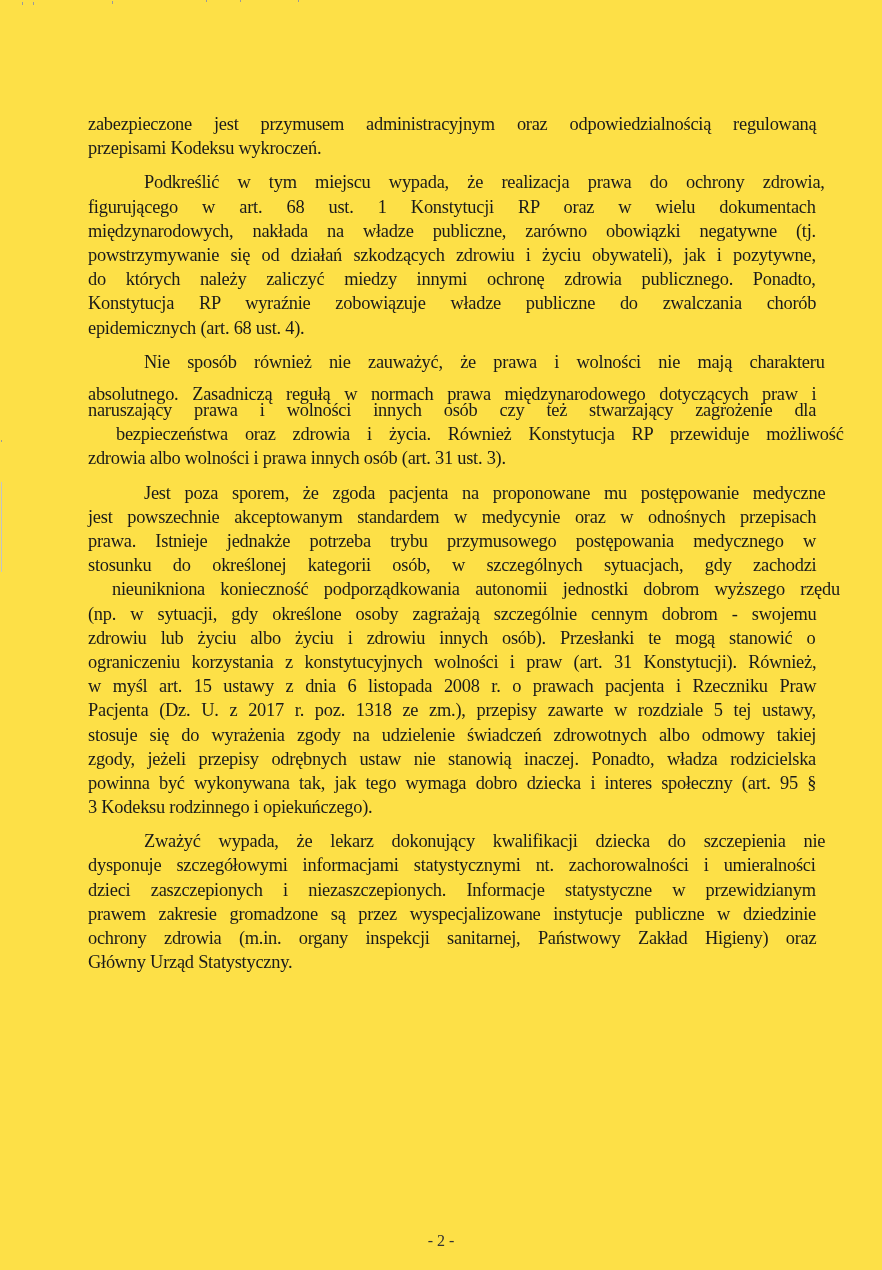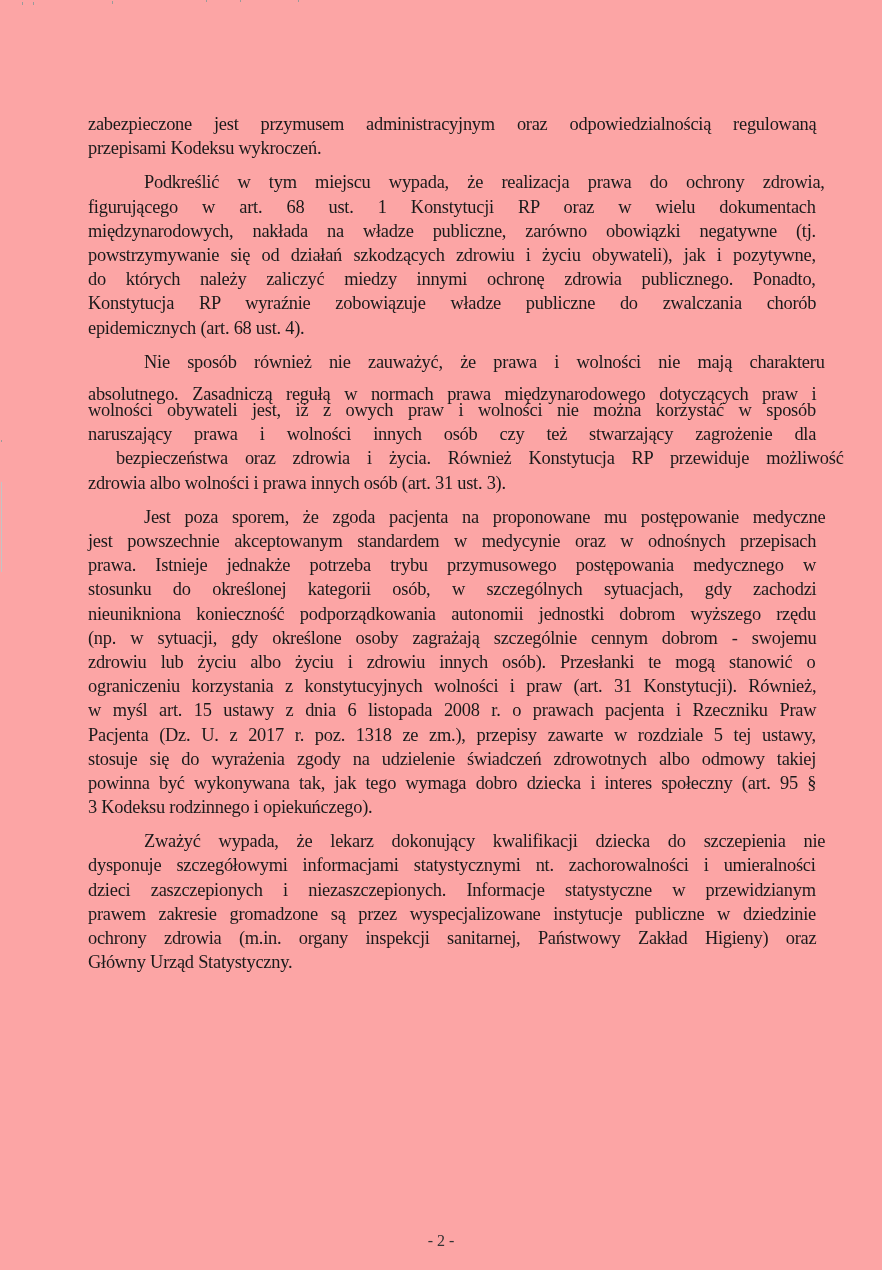--- a/index.html
+++ b/index.html
@@ -13,21 +13,21 @@
     position: relative;
     overflow: hidden;
     font-family: "Liberation Serif", serif;
     color: #1a1a1a;
   }
   .page {
     position: absolute;
     left: 0; top: 0;
     width: 882px;
     height: 1270px;
-    background: #fca5a5;
+    background: #fde047;
   }
   .body-text {
     position: absolute;
     left: 88px;
     top: 112px;
     width: 728px;
   }
   .para {
     margin: 0 0 10px 0;
   }
@@ -101,38 +101,38 @@
       <div class="line"><span style="white-space: nowrap; width: auto; word-spacing: 14.75px;">międzynarodowych, nakłada na władze publiczne, zarówno obowiązki negatywne (tj.</span></div>
       <div class="line"><span style="white-space: nowrap; width: auto; word-spacing: 7px;">powstrzymywanie się od działań szkodzących zdrowiu i życiu obywateli), jak i pozytywne,</span></div>
       <div class="line"><span style="white-space: nowrap; width: auto; word-spacing: 15.4444px;">do których należy zaliczyć miedzy innymi ochronę zdrowia publicznego. Ponadto,</span></div>
       <div class="line"><span style="white-space: nowrap; width: auto; word-spacing: 20.5px;">Konstytucja RP wyraźnie zobowiązuje władze publiczne do zwalczania chorób</span></div>
       <div class="line last"><span style="white-space: nowrap; width: auto;">epidemicznych (art. 68 ust. 4).</span></div>
     </div>
 
     <div class="para">
       <div class="line indent"><span style="white-space: nowrap; width: auto; word-spacing: 13px;">Nie sposób również nie zauważyć, że prawa i wolności nie mają charakteru</span></div>
       <div class="line"><span style="white-space: nowrap; width: auto; word-spacing: 9.33333px; margin-top: 8px;">absolutnego. Zasadniczą regułą w normach prawa międzynarodowego dotyczących praw i</span></div>
-      <div class="line"><span style="white-space: nowrap; width: auto; word-spacing: 10.3077px;">wolności obywateli jest, iż z owych praw i wolności nie można korzystać w sposób</span></div>
       <div class="line"><span style="white-space: nowrap; width: auto; word-spacing: 17.7px;">naruszający prawa i wolności innych osób czy też stwarzający zagrożenie dla</span></div>
       <div class="line"><span style="white-space: nowrap; width: auto; word-spacing: 12.6667px; margin-left: 28px;">bezpieczeństwa oraz zdrowia i życia. Również Konstytucja RP przewiduje możliwość</span></div>
       <div class="line last"><span style="white-space: nowrap; width: auto;">zdrowia albo wolności i prawa innych osób (art. 31 ust. 3).</span></div>
     </div>
 
     <div class="para">
       <div class="line indent"><span style="white-space: nowrap; width: auto; word-spacing: 9.5px;">Jest poza sporem, że zgoda pacjenta na proponowane mu postępowanie medyczne</span></div>
       <div class="line"><span style="white-space: nowrap; width: auto; word-spacing: 10.3333px;">jest powszechnie akceptowanym standardem w medycynie oraz w odnośnych przepisach</span></div>
       <div class="line"><span style="white-space: nowrap; width: auto; word-spacing: 15px;">prawa. Istnieje jednakże potrzeba trybu przymusowego postępowania medycznego w</span></div>
       <div class="line"><span style="white-space: nowrap; width: auto; word-spacing: 17.1111px;">stosunku do określonej kategorii osób, w szczególnych sytuacjach, gdy zachodzi</span></div>
-      <div class="line"><span style="white-space: nowrap; width: auto; word-spacing: 11px;">nieunikniona konieczność podporządkowania autonomii jednostki dobrom wyższego rzędu</span></div>
+      <div class="line"><span style="white-space: nowrap; width: auto; word-spacing: 11px; margin-left: 24px;">nieunikniona konieczność podporządkowania autonomii jednostki dobrom wyższego rzędu</span></div>
       <div class="line"><span style="white-space: nowrap; width: auto; word-spacing: 9.81818px;">(np. w sytuacji, gdy określone osoby zagrażają szczególnie cennym dobrom - swojemu</span></div>
       <div class="line"><span style="white-space: nowrap; width: auto; word-spacing: 9.76923px;">zdrowiu lub życiu albo życiu i zdrowiu innych osób). Przesłanki te mogą stanowić o</span></div>
       <div class="line"><span style="white-space: nowrap; width: auto; word-spacing: 7.2px;">ograniczeniu korzystania z konstytucyjnych wolności i praw (art. 31 Konstytucji). Również,</span></div>
       <div class="line"><span style="white-space: nowrap; width: auto; word-spacing: 7.3125px;">w myśl art. 15 ustawy z dnia 6 listopada 2008 r. o prawach pacjenta i Rzeczniku Praw</span></div>
       <div class="line"><span style="white-space: nowrap; width: auto; word-spacing: 6.5px;">Pacjenta (Dz. U. z 2017 r. poz. 1318 ze zm.), przepisy zawarte w rozdziale 5 tej ustawy,</span></div>
       <div class="line"><span style="white-space: nowrap; width: auto; word-spacing: 7.81818px;">stosuje się do wyrażenia zgody na udzielenie świadczeń zdrowotnych albo odmowy takiej</span></div>
+      <div class="line"><span style="white-space: nowrap; width: auto; word-spacing: 8.3px;">zgody, jeżeli przepisy odrębnych ustaw nie stanowią inaczej. Ponadto, władza rodzicielska</span></div>
       <div class="line"><span style="white-space: nowrap; width: auto; word-spacing: 5px;">powinna być wykonywana tak, jak tego wymaga dobro dziecka i interes społeczny (art. 95 §</span></div>
       <div class="line last"><span style="white-space: nowrap; width: auto;">3 Kodeksu rodzinnego i opiekuńczego).</span></div>
     </div>
 
     <div class="para">
       <div class="line indent"><span style="white-space: nowrap; width: auto; word-spacing: 13.5556px;">Zważyć wypada, że lekarz dokonujący kwalifikacji dziecka do szczepienia nie</span></div>
       <div class="line"><span style="white-space: nowrap; width: auto; word-spacing: 10.7143px;">dysponuje szczegółowymi informacjami statystycznymi nt. zachorowalności i umieralności</span></div>
       <div class="line"><span style="white-space: nowrap; width: auto; word-spacing: 16px;">dzieci zaszczepionych i niezaszczepionych. Informacje statystyczne w przewidzianym</span></div>
       <div class="line"><span style="white-space: nowrap; width: auto; word-spacing: 8.44444px;">prawem zakresie gromadzone są przez wyspecjalizowane instytucje publiczne w dziedzinie</span></div>
       <div class="line"><span style="white-space: nowrap; width: auto; word-spacing: 13.1111px;">ochrony zdrowia (m.in. organy inspekcji sanitarnej, Państwowy Zakład Higieny) oraz</span></div>

